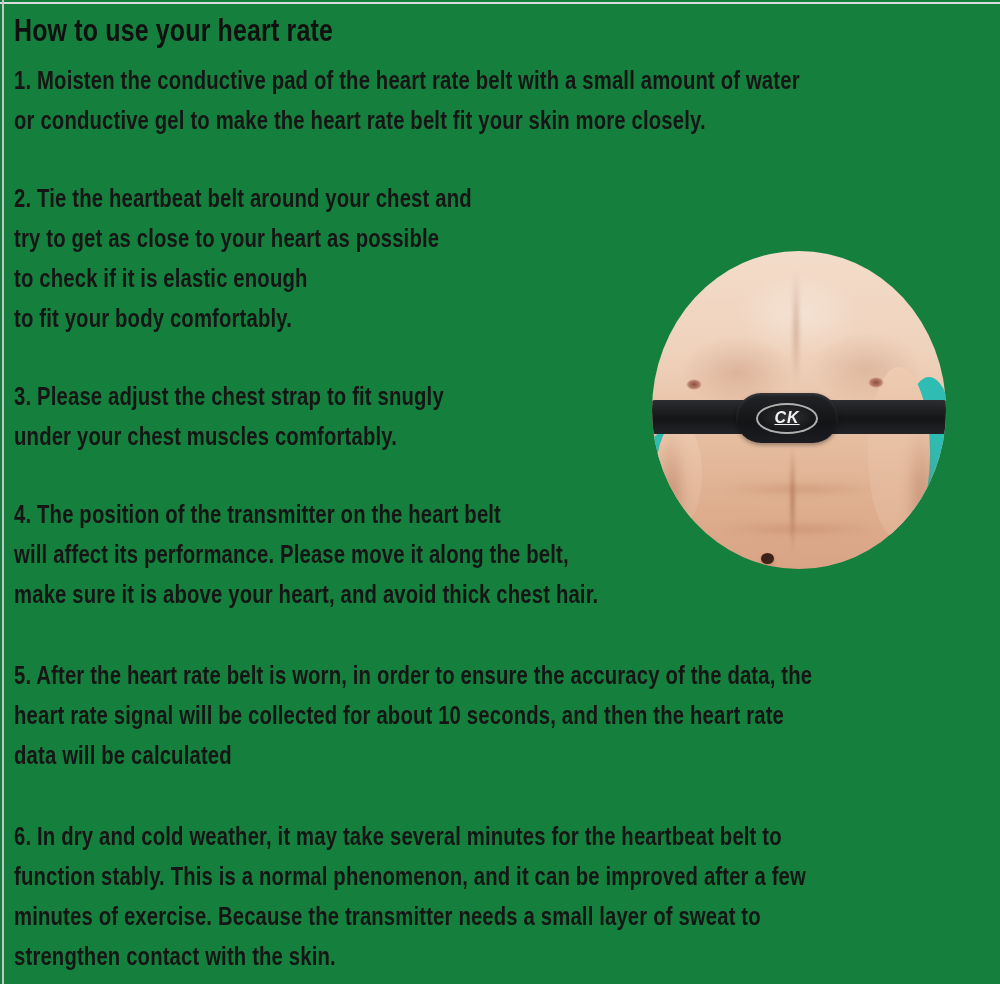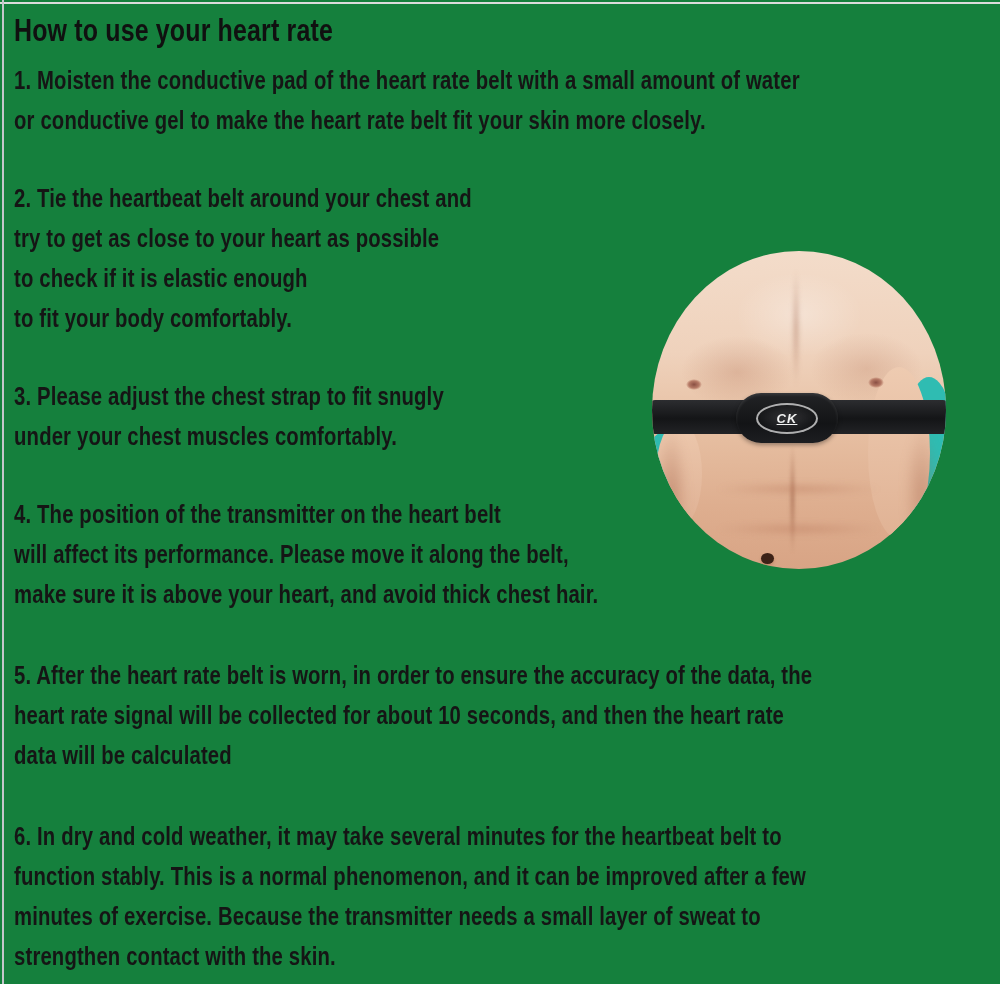--- a/index.html
+++ b/index.html
@@ -123,21 +123,21 @@
     display: flex; align-items: center; justify-content: center;
   }
   .pod-ring {
     width: 58px; height: 27px;
     border: 2px solid rgba(214,214,214,0.8);
     border-radius: 50%;
     display: flex; align-items: center; justify-content: center;
     background: radial-gradient(closest-side, rgba(70,70,74,0.6), rgba(20,20,22,0.2));
   }
   .pod-logo {
-    font-size: 13px; font-weight: bold; font-style: italic;
+    font-size: 16px; font-weight: bold; font-style: italic;
     color: #f2f2f2; letter-spacing: 1px; line-height: 1; text-decoration: underline;
   }
 </style>
 </head>
 <body>
 
 <div class="page">
   <div class="edge-top"></div>
   <div class="edge-left"></div>
 

